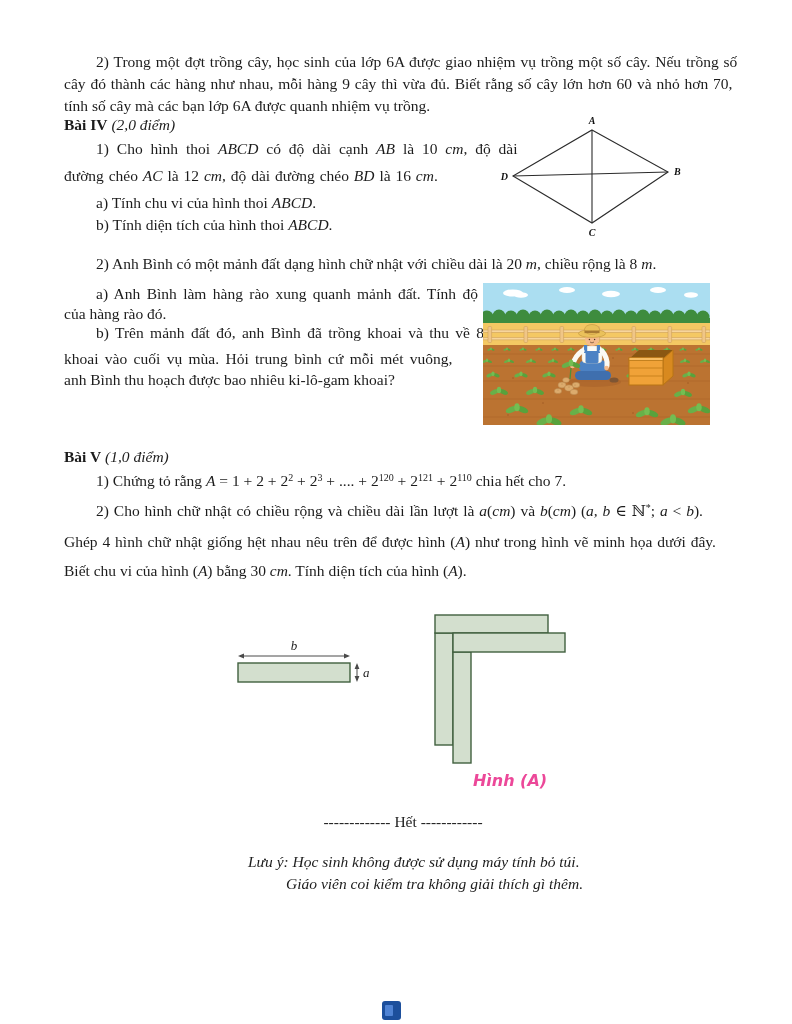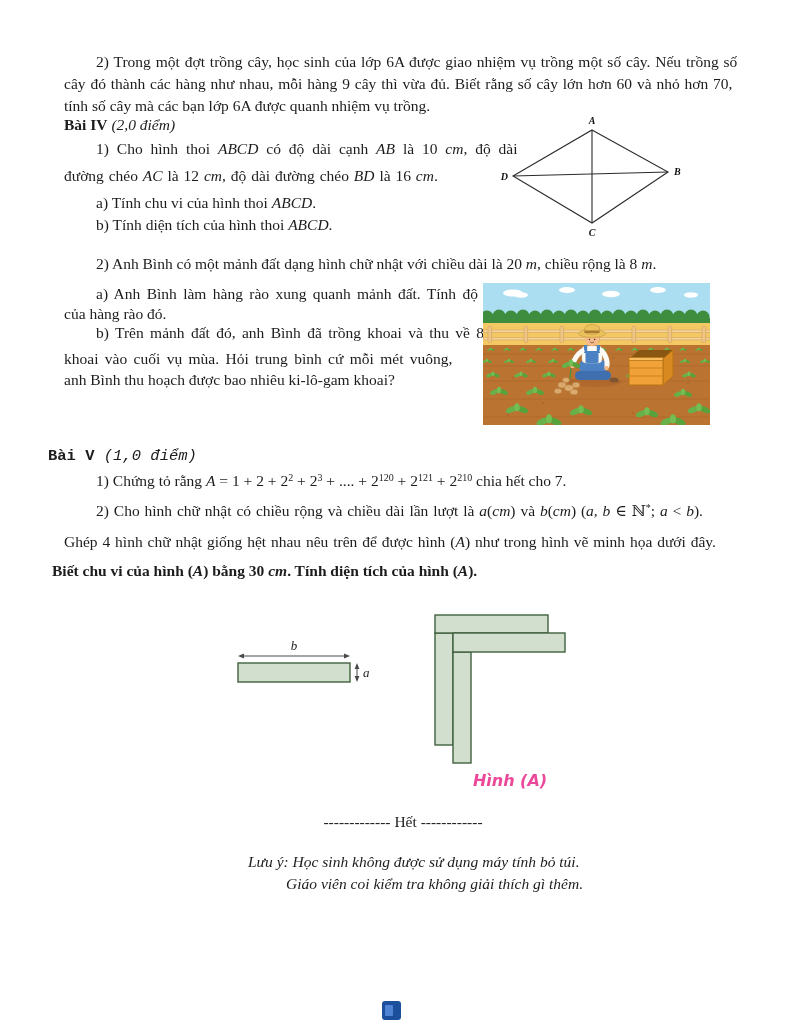--- a/index.html
+++ b/index.html
@@ -209,26 +209,26 @@
     <g fill="#a15d24" opacity="0.6">
       <circle cx="30" cy="95" r="1"></circle>
         <circle cx="60" cy="120" r="1"></circle>
         <circle cx="130" cy="75" r="1"></circle>
       <circle cx="205" cy="100" r="1"></circle>
         <circle cx="25" cy="132" r="1"></circle>
         <circle cx="150" cy="130" r="1"></circle>
     </g>
   </svg>
 
-  <div class="line" style="left:48px;top:446px;font-family:Liberation Mono, monospace;"><span class="b">Bài V</span><span class="it"> (1,0 điểm)</span></div>
-
-  <div class="line" style="left:96px;top:470px;"><span>1) Chứng tỏ rằng </span><span class="m">A</span><span> = 1 + 2 + 2</span><sup>2</sup><span> + 2</span><sup>3</sup><span> + .... + 2</span><sup>120</sup><span> + 2</span><sup>121</sup><span> + 2</span><sup>210</sup><span> chia hết cho 7.</span></div>
+  <div class="line" style="left:64px;top:446px;"><span class="b">Bài V</span><span class="it"> (1,0 điểm)</span></div>
+
+  <div class="line" style="left:96px;top:470px;"><span>1) Chứng tỏ rằng </span><span class="m">A</span><span> = 1 + 2 + 2</span><sup>2</sup><span> + 2</span><sup>3</sup><span> + .... + 2</span><sup>120</sup><span> + 2</span><sup>121</sup><span> + 2</span><sup>110</sup><span> chia hết cho 7.</span></div>
   <div class="line sp1" style="left:96px;top:500px;"><span>2) Cho hình chữ nhật có chiều rộng và chiều dài lần lượt là </span><span class="m">a</span><span>(</span><span class="m">cm</span><span>) và </span><span class="m">b</span><span>(</span><span class="m">cm</span><span>) (</span><span class="m">a, b</span><span> ∈ ℕ</span><sup>*</sup><span>; </span><span class="m">a</span><span> &lt; </span><span class="m">b</span><span>).</span></div>
   <div class="line sp1" style="left:64px;top:531px;"><span>Ghép 4 hình chữ nhật giống hệt nhau nêu trên để được hình (</span><span class="m">A</span><span>) như trong hình vẽ minh họa dưới đây.</span></div>
-  <div class="line" style="left:52px;top:560px;font-weight:bold;"><span>Biết chu vi của hình (</span><span class="m">A</span><span>) bằng 30 </span><span class="m">cm</span><span>. Tính diện tích của hình (</span><span class="m">A</span><span>).</span></div>
+  <div class="line" style="left:64px;top:560px;"><span>Biết chu vi của hình (</span><span class="m">A</span><span>) bằng 30 </span><span class="m">cm</span><span>. Tính diện tích của hình (</span><span class="m">A</span><span>).</span></div>
 
   <svg class="fig" style="left:228px;top:630px;" width="160" height="60" viewBox="0 0 160 60">
     <rect x="10" y="33" width="112" height="19" fill="#d3dfce" stroke="#41603f" stroke-width="1.4"></rect>
     <g stroke="#4a4a4a" stroke-width="1" fill="#4a4a4a">
       <line x1="12" y1="26" x2="120" y2="26"></line>
       <path d="M10,26 l6,-2.4 v4.8 z" stroke="none"></path>
       <path d="M122,26 l-6,-2.4 v4.8 z" stroke="none"></path>
       <line x1="129" y1="35" x2="129" y2="50"></line>
       <path d="M129,33 l-2.4,6 h4.8 z" stroke="none"></path>
       <path d="M129,52 l-2.4,-6 h4.8 z" stroke="none"></path>

